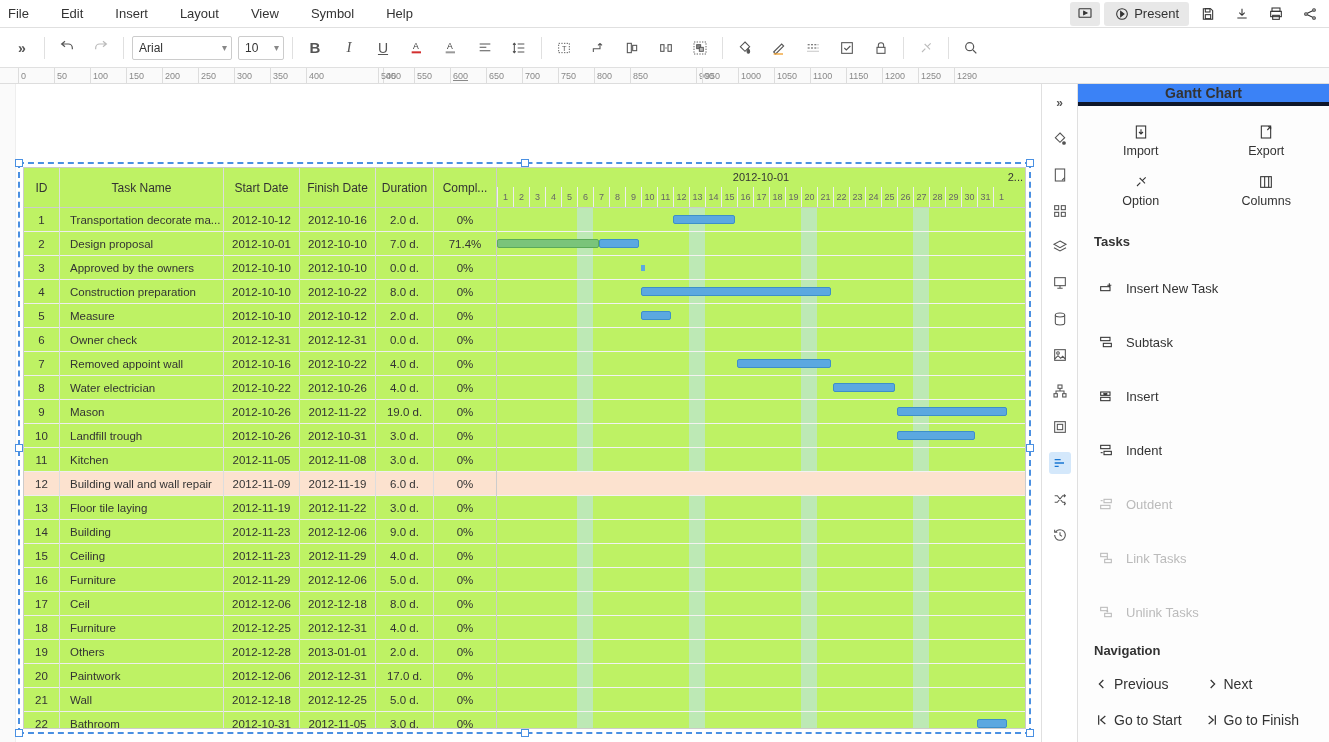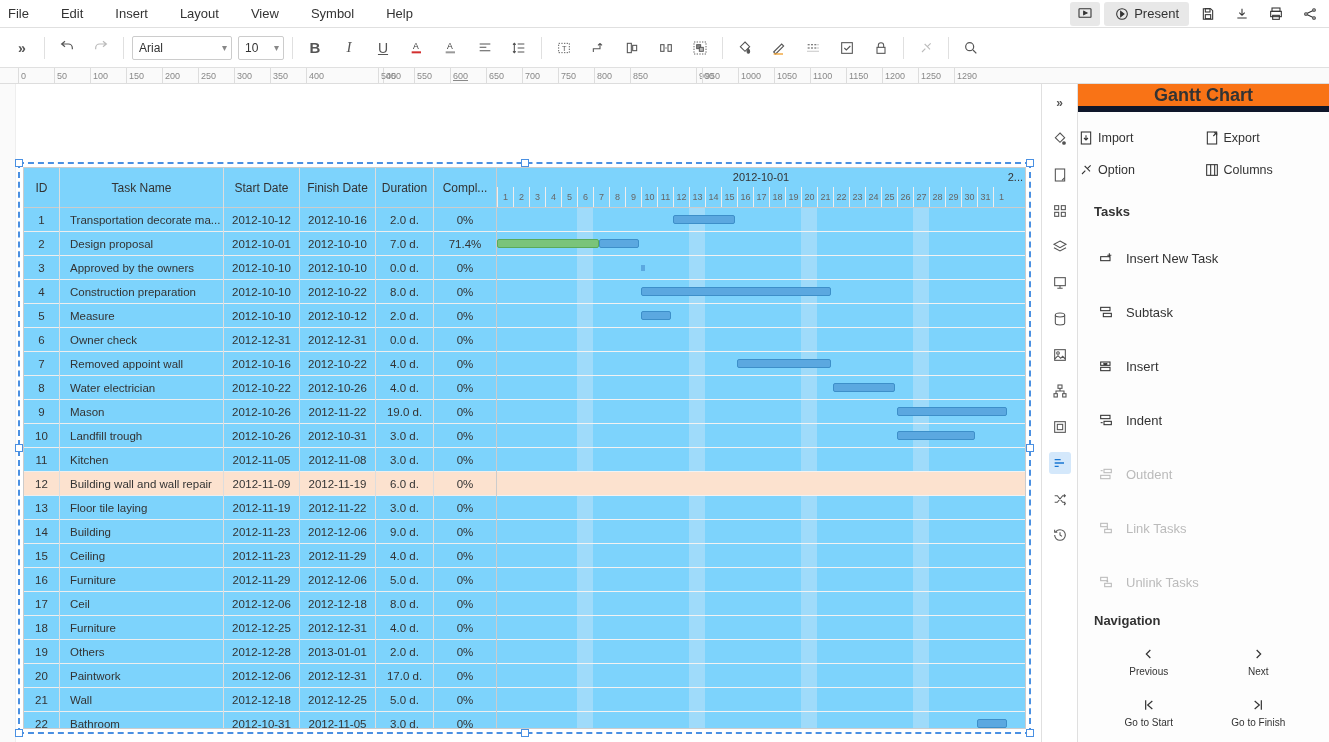--- a/index.html
+++ b/index.html
@@ -33,21 +33,21 @@
 .vruler { position: absolute; left: 0; top: 0; width: 16px; height: 100%; border-right: 1px solid #eee; background: #fafafa; }
 
 
 .gantt-wrap { position: absolute; left: 18px; top: 78px; right: 10px; bottom: 8px; border: 2px dashed #4a90e2; padding: 3px; }
 .gantt-wrap .handle { position: absolute; width: 8px; height: 8px; background: #fff; border: 1px solid #4a90e2; }
 .gantt-wrap .h-tl { top: -5px; left: -5px; } .gantt-wrap .h-tr { top: -5px; right: -5px; }
 .gantt-wrap .h-bl { bottom: -5px; left: -5px; } .gantt-wrap .h-br { bottom: -5px; right: -5px; }
 .gantt-wrap .h-tm { top: -5px; left: 50%; margin-left: -4px; } .gantt-wrap .h-bm { bottom: -5px; left: 50%; margin-left: -4px; }
 .gantt-wrap .h-ml { left: -5px; top: 50%; margin-top: -4px; } .gantt-wrap .h-mr { right: -5px; top: 50%; margin-top: -4px; }
 
-.gantt { display: flex; height: 100%; border: 1px solid #ccc; overflow: hidden; background: #7dd3fc; }
+.gantt { display: flex; height: 100%; border: 1px solid #ccc; overflow: hidden; background: #bef264; }
 .gantt-left { display: flex; border-right: 1px solid #ccc; }
 .col { border-right: 1px solid #ddd; }
 .col:last-child { border-right: none; }
 .col-head { height: 40px; display: flex; align-items: center; justify-content: center; font-size: 12px; border-bottom: 1px solid #ccc; }
 .col-id { width: 36px; } .col-name { width: 164px; } .col-start { width: 76px; } .col-finish { width: 76px; } .col-dur { width: 58px; } .col-comp { width: 62px; }
 .row { height: 24px; display: flex; align-items: center; justify-content: center; border-bottom: 1px solid #eee; font-size: 11.5px; padding: 0 4px; white-space: nowrap; overflow: hidden; text-overflow: ellipsis; }
 .col-name .row { justify-content: flex-start; padding-left: 10px; }
 .row.sel { background: #fce2cf; }
 
 .gantt-right { flex: 1; overflow-x: auto; position: relative; }
@@ -63,29 +63,29 @@
 .bar.done { background: #7ac47a; border-color: #5aaa5a; }
 .ms { position: absolute; top: 9px; width: 4px; height: 6px; background: #5ba8e0; }
 
 
 .right-dock { width: 36px; border-left: 1px solid #e0e0e0; display: flex; flex-direction: column; align-items: center; padding-top: 8px; gap: 14px; }
 .dock-icon { width: 22px; height: 22px; display: flex; align-items: center; justify-content: center; cursor: pointer; color: #555; border-radius: 3px; }
 .dock-icon.active { background: #d4e8fb; color: #1976d2; }
 
 
 .right-panel { width: 252px; border-left: 1px solid #e0e0e0; background: #fdfdfd; display: flex; flex-direction: column; }
-.panel-head { height: 30px; background: #f97316; display: flex; align-items: center; justify-content: center; font-weight: bold; font-size: 18px; border-bottom: 6px solid #0f172a; }
+.panel-head { height: 30px; background: #3b82f6; display: flex; align-items: center; justify-content: center; font-weight: bold; font-size: 14px; border-bottom: 4px solid #0f172a; }
 .panel-grid { display: grid; grid-template-columns: 1fr 1fr; padding: 10px 0; }
-.panel-grid .pg-item { display: flex; flex-direction: row; align-items: center; gap: 4px; padding: 8px 0; cursor: pointer; font-size: 12.5px; }
+.panel-grid .pg-item { display: flex; flex-direction: column; align-items: center; gap: 4px; padding: 8px 0; cursor: pointer; font-size: 12.5px; }
 .panel-section { padding: 8px 16px; }
 .section-title { font-weight: bold; font-size: 13px; margin-bottom: 8px; }
 .task-btn { display: flex; align-items: center; gap: 12px; padding: 7px 4px; font-size: 13px; cursor: pointer; border-radius: 3px; margin-top: 24px; }
 .task-btn.disabled { color: #bbb; cursor: default; }
 .nav-grid { display: grid; grid-template-columns: 1fr 1fr; gap: 8px 0; padding-top: 4px; }
-.nav-btn { display: flex; flex-direction: column; align-items: center; gap: 4px; padding: 6px 0; font-size: 10px; cursor: pointer; }
+.nav-btn { display: flex; flex-direction: row; align-items: center; gap: 4px; padding: 6px 0; font-size: 14px; cursor: pointer; }
 
 svg { width: 16px; height: 16px; }
 </style>
 </head>
 <body>
 
 <div class="menubar">
   <div id="menu-items" style="display: flex;">
       <div class="menu-item">File</div>
       <div class="menu-item">Edit</div>

